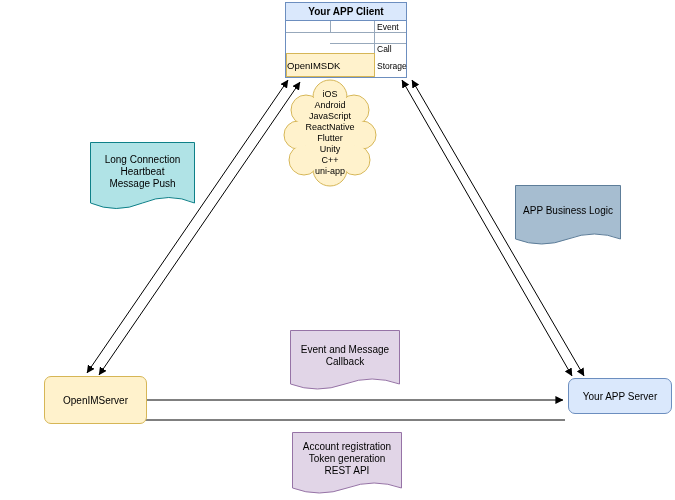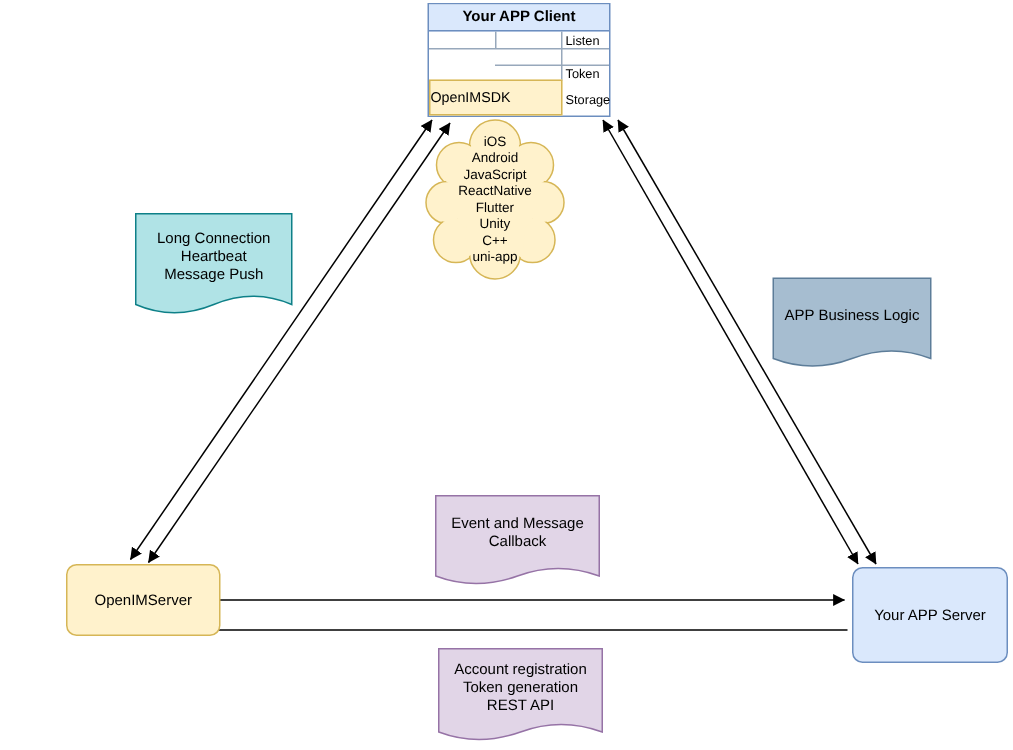--- a/index.html
+++ b/index.html
@@ -63,23 +63,23 @@
     <line x1="107" y1="400" x2="563" y2="400" marker-end="url(#arr)"></line>
     <line x1="565" y1="420" x2="109" y2="420" marker-end="url(#arr)"></line>
   </svg>
 
   <div class="client-box">
     <div class="client-header">Your APP Client</div>
     <div class="cline" style="left:0;   top:29px; width:120px; height:1px;"></div>
     <div class="cline" style="left:44px;top:40px; width:76px;  height:1px;"></div>
     <div class="cline" style="left:44px;top:18px; width:1px;   height:11px;"></div>
     <div class="cline" style="left:88px;top:18px; width:1px;   height:33px;"></div>
-    <div class="client-if" style="top:19px;">Listen</div>
+    <div class="client-if" style="top:19px;">Event</div>
     <div class="client-if" style="top:30px;margin-top:28px;">Storage</div>
-    <div class="client-if" style="top:41px;">Token</div>
+    <div class="client-if" style="top:41px;">Call</div>
     <div class="sdk-box">
       <span>OpenIMSDK</span>
     </div>
   </div>
 
   <div class="cloud">
     <svg width="96" height="110" viewBox="0 0 96 110">
       <g fill="#fff2cc" stroke="#d6b656" stroke-width="1">
         <circle cx="48" cy="19" r="17"></circle>
         <circle cx="24" cy="32" r="15"></circle>
@@ -143,17 +143,17 @@
       <path d="M0.5,0.5 H109.5 V56 Q82,46 55,56 Q27,66 0.5,56 Z"></path>
     </svg>
     <div class="callout-text">Account registration
 Token generation
 REST API</div>
   </div>
 
   <div class="node yellow" style="left:2px; top:376px; width:103px; height:48px;margin-left:42px;">
     <span>OpenIMServer</span>
   </div>
-  <div class="node blue" style="left:568px; top:378px; width:104px; height:64px;">
+  <div class="node blue" style="left:568px; top:378px; width:104px; height:36px;">
     <span>Your APP Server</span>
   </div>
 
 </div>
 
 </body></html>

